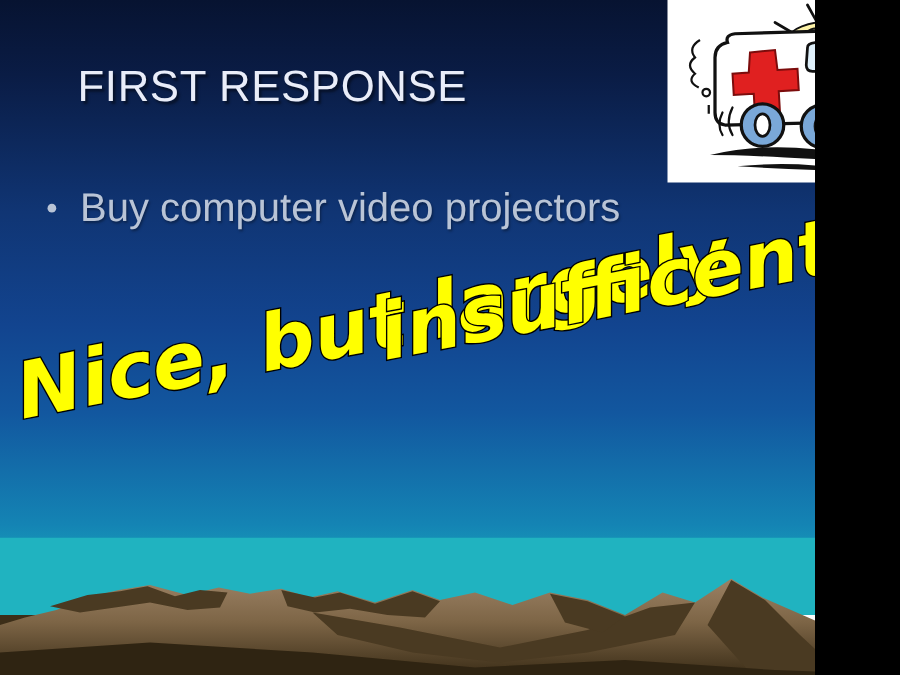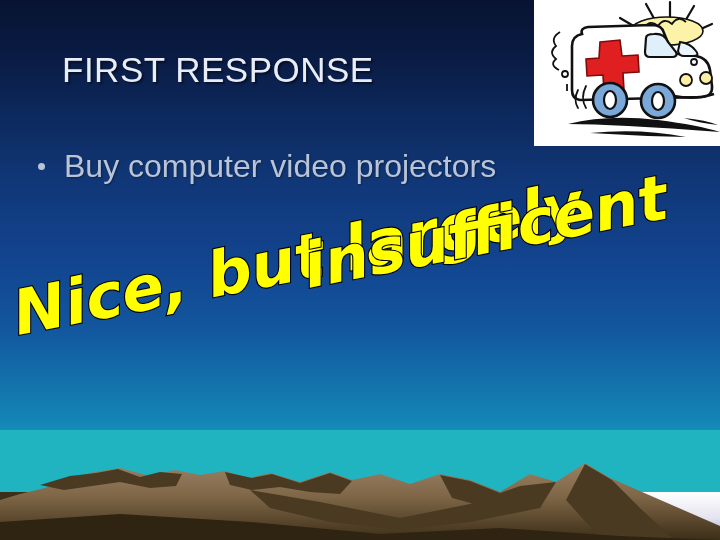--- a/index.html
+++ b/index.html
@@ -2,21 +2,21 @@
 <html><head>
 <meta charset="utf-8">
 <style>
   html, body {
     margin: 0;
     padding: 0;
     background: #000;
   }
   #slide {
     position: relative;
-    width: 720px;
+    width: 652px;
     height: 540px;
     overflow: hidden;
     font-family: "Liberation Sans", sans-serif;
     background: linear-gradient(to bottom,
         #071331 0px,
         #0a1c45 60px,
         #103574 170px,
         #12448f 260px,
         #12579f 330px,
         #1484b4 420px,

